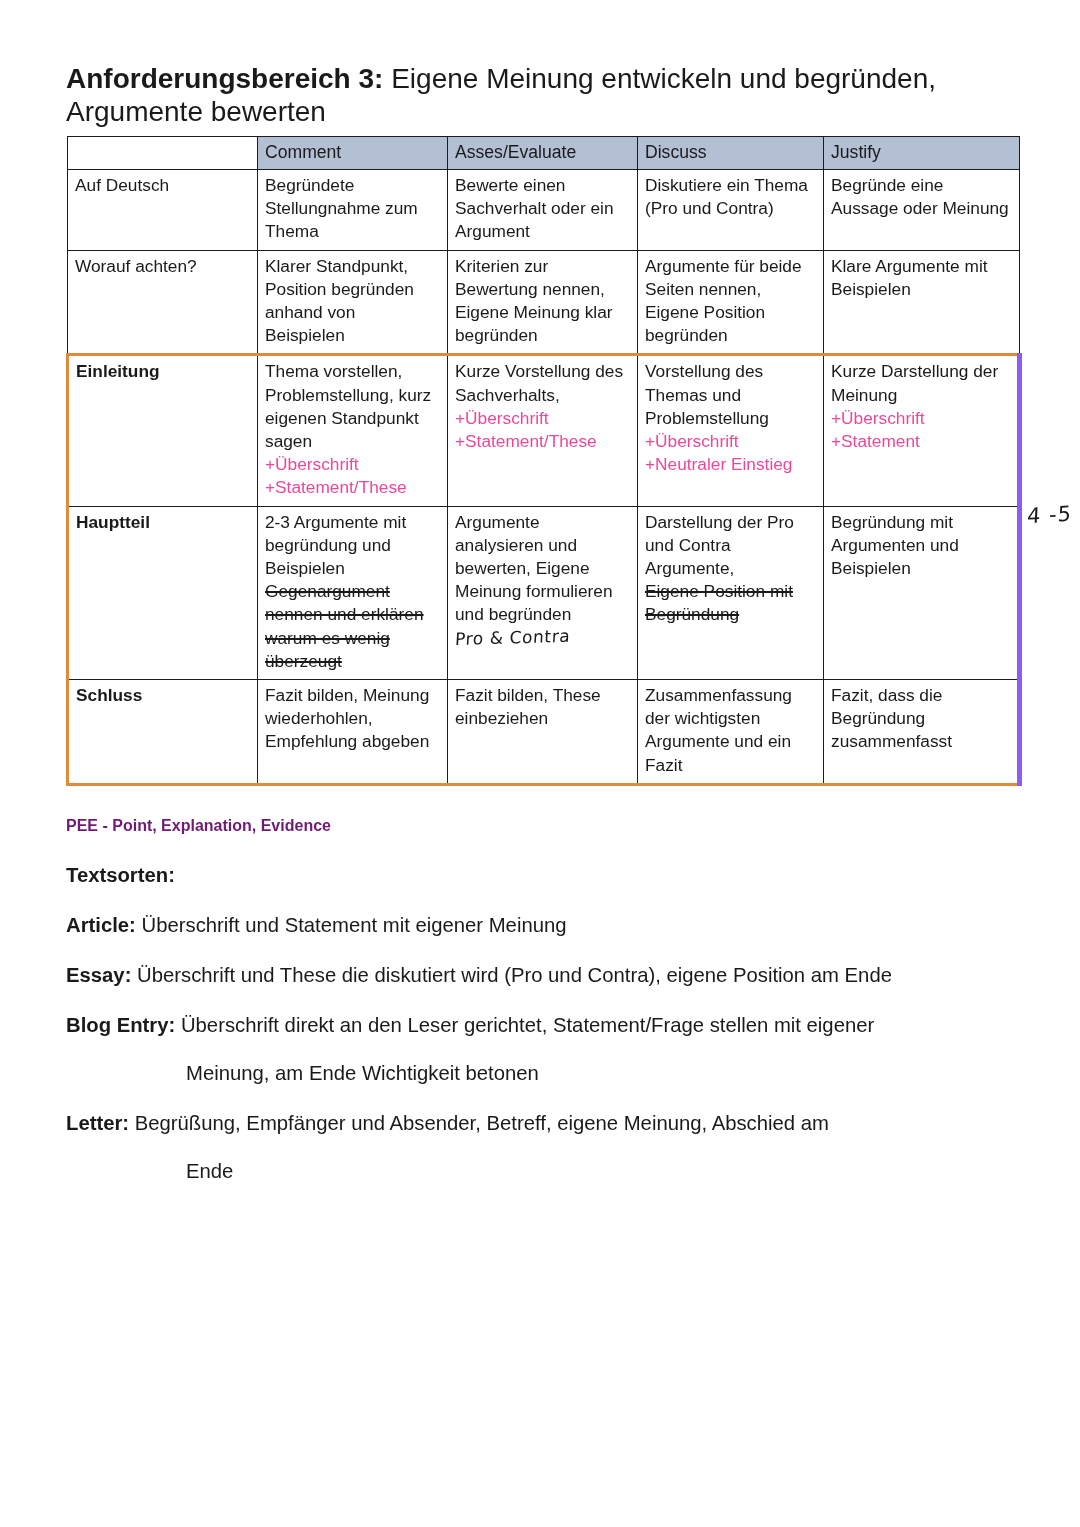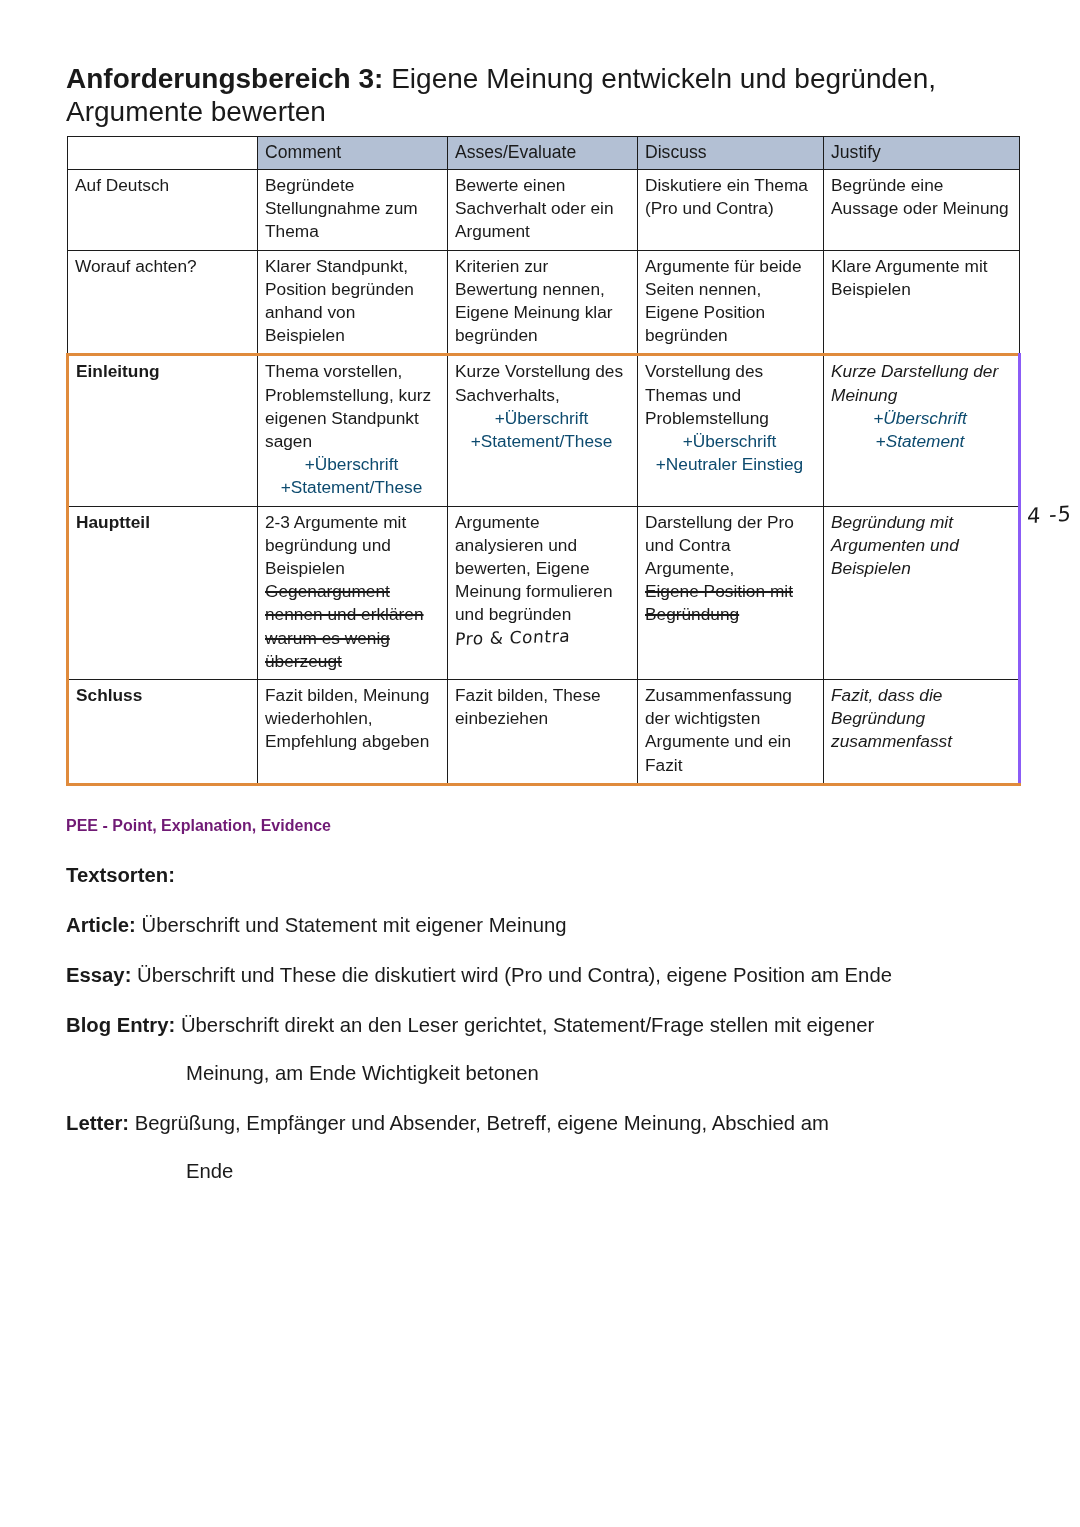--- a/index.html
+++ b/index.html
@@ -80,23 +80,23 @@
     line-height: 22px;
   }
 
   td.rowlabel { font-weight: normal; }
   tr.emph td.rowlabel { font-weight: bold; }
 
   
   tr.band-top td { border-top: 3px solid #e08b3c; }
   tr.band-bottom td { border-bottom: 3px solid #e08b3c; }
   tr.band td:first-child { border-left: 3px solid #e08b3c; margin-top: 10px; }
-  tr.band td:last-child { border-right: 3px solid #8b5cf6; font-style: italic; }
-
-  .red { color: #0c4a6e; text-align: center; }
+  tr.band td:last-child { border-right: 5px solid #8b5cf6; }
+
+  .red { color: #ec4899; }
   .strike { text-decoration: line-through; text-decoration-thickness: 1.5px; }
 
   .cellline { display: block; }
 
   
   .hand {
     display: block;
     font-family: "DejaVu Sans", sans-serif;
     font-size: 17px;
     letter-spacing: 0.6px;

